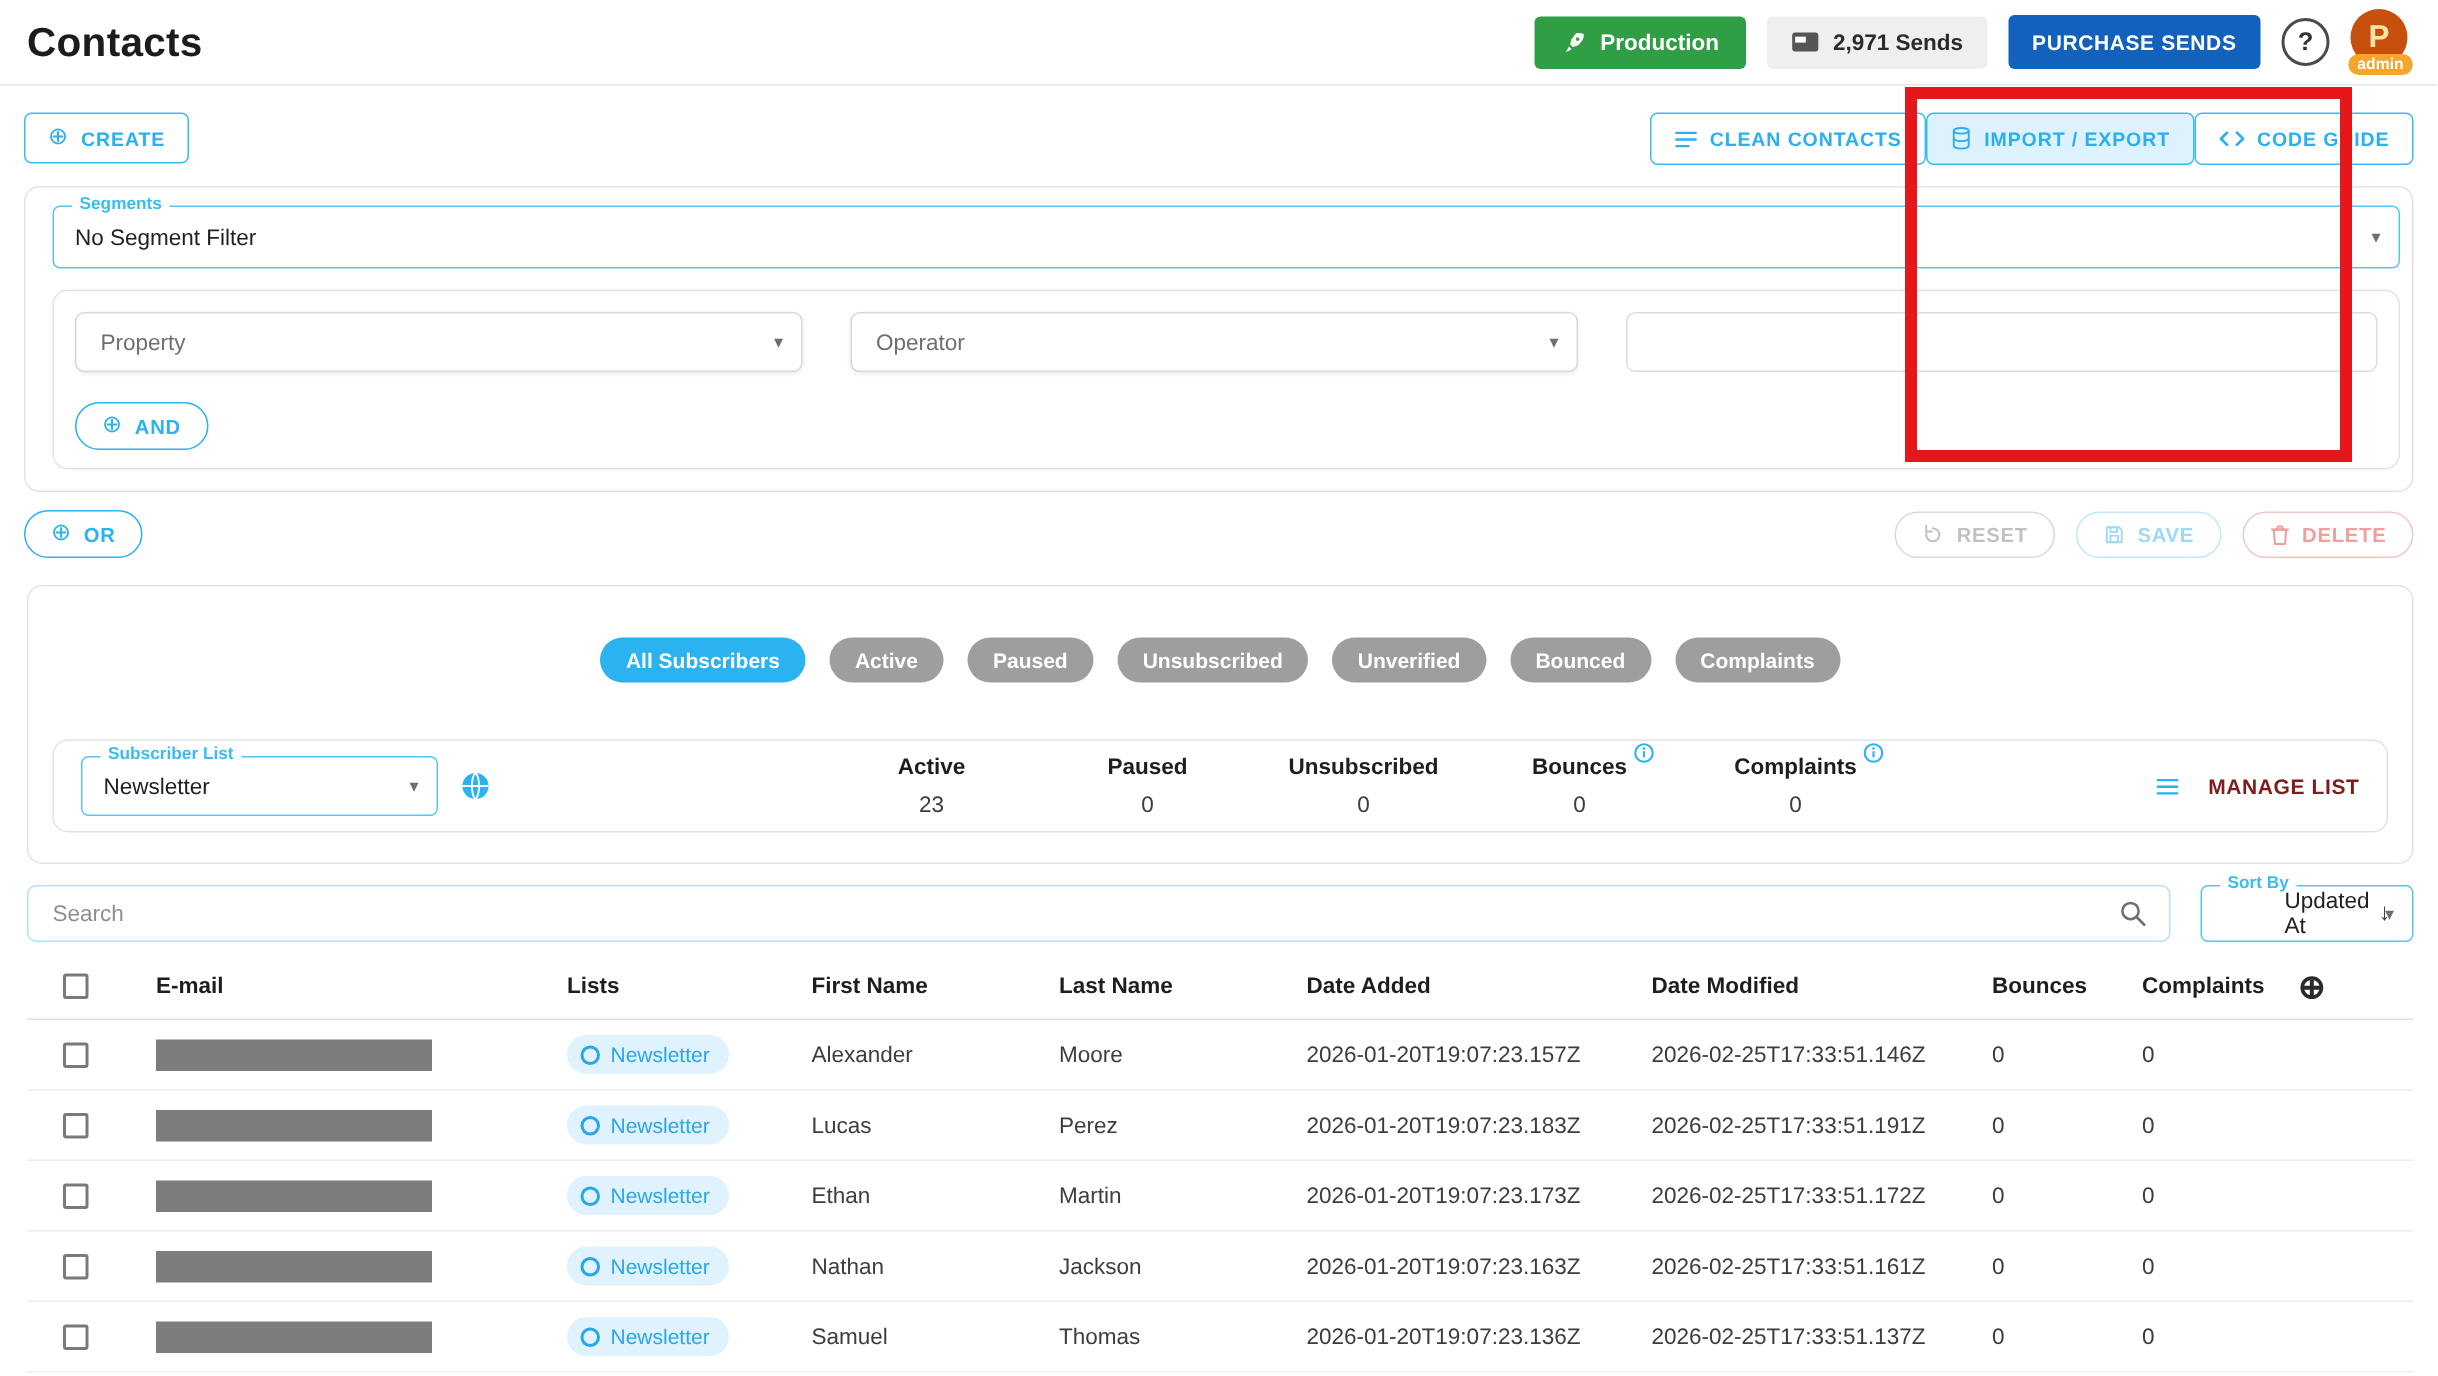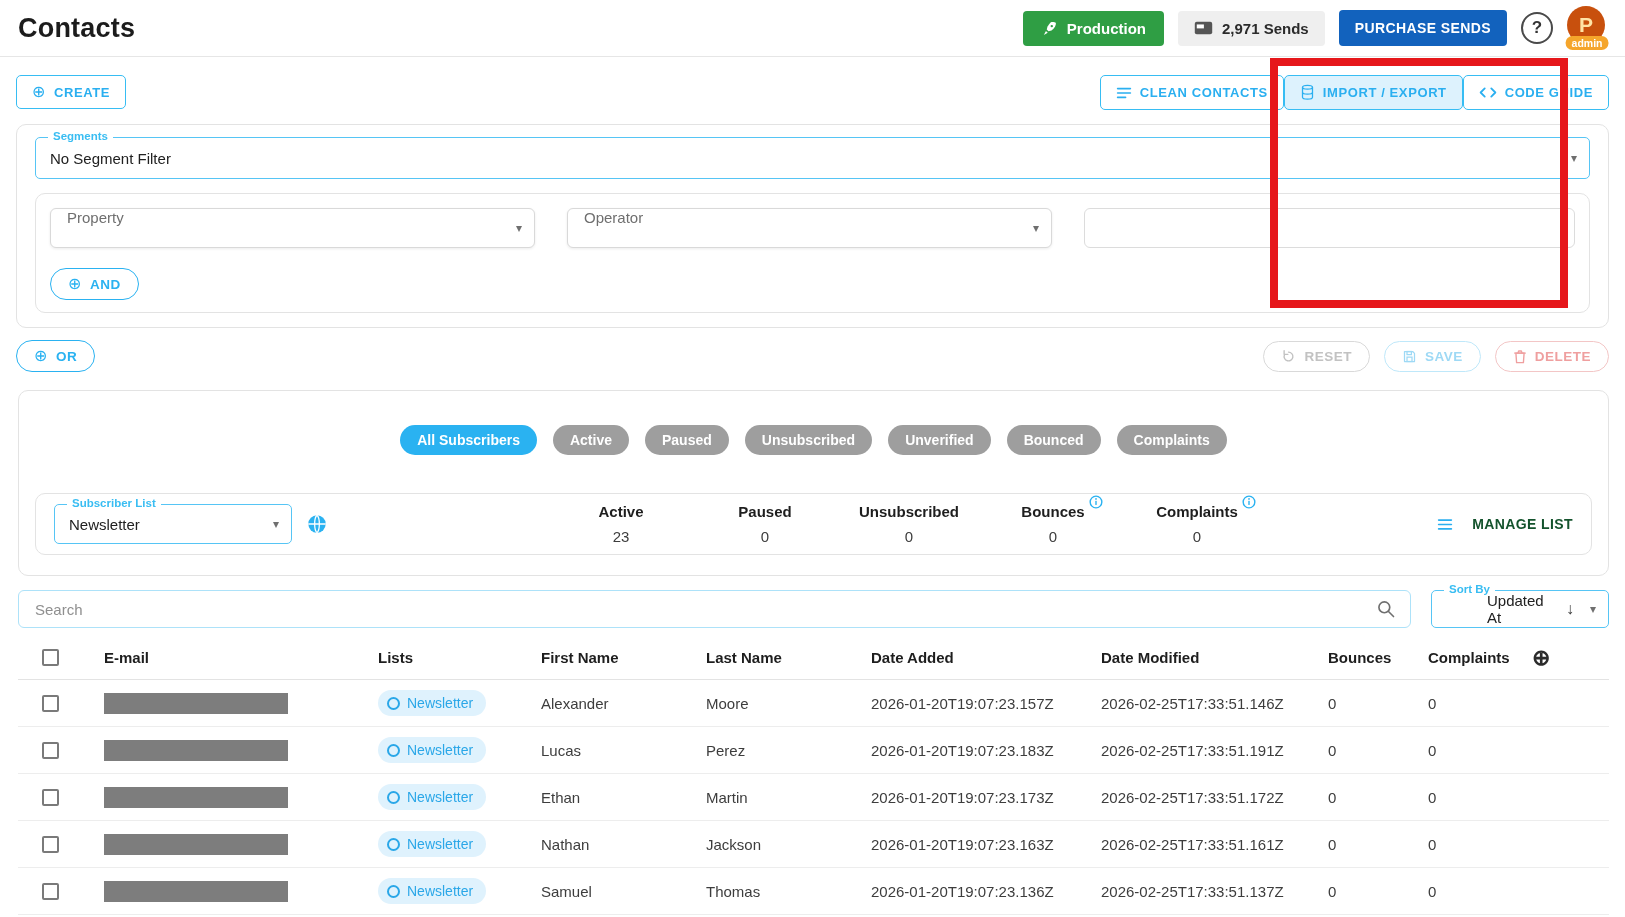--- a/index.html
+++ b/index.html
@@ -31,30 +31,30 @@
 
   
   .toolbar { display:flex; align-items:flex-start; padding:18px 16px 0 16px; }
   .btn-outline { display:flex; align-items:center; gap:8px; background:#fff; border:1px solid #37bdf3;
     color:#2aaff0; font-size:13px; font-weight:700; letter-spacing:.6px; border-radius:5px; padding:8px 15px; cursor:pointer; white-space:nowrap; }
   .toolbar-right { margin-left:auto; display:flex; }
   .btn-importexport { background:#ddf2fd; }
   .oplus { font-size:16px; font-weight:400; line-height:1; }
 
   
-  .filter-card { margin:14px 16px 0 16px; border:1px solid #e3e3e3; border-radius:10px; padding:12px 18px 14px 18px; }
+  .filter-card { margin:14px 16px 0 16px; border:1px solid #e3e3e3; border-radius:10px; padding:12px 8px 14px 18px; }
   .select-field { position:relative; border:1px solid #56c5f5; border-radius:5px; height:42px; display:flex; align-items:center;
     padding:0 34px 0 14px; cursor:pointer; background:#fff; }
   .select-field .float-label { position:absolute; top:-8px; left:12px; background:#fff; padding:0 5px;
     font-size:11.5px; color:#39bdf2; font-weight:600; }
   .select-field .value { font-size:15px; color:#212121; }
   .chev { position:absolute; right:12px; top:50%; transform:translateY(-50%); color:#6f6f6f; font-size:12px; }
   .inner-filter { margin-top:14px; border:1px solid #e3e3e3; border-radius:10px; padding:14px 14px 12px 14px; }
   .cond-row { display:flex; gap:32px; }
-  .plain-select { position:relative; border:1px solid #d9d9d9; border-radius:6px; height:40px; display:flex; align-items:flex-start;
+  .plain-select { position:relative; border:1px solid #d9d9d9; border-radius:6px; height:40px; display:flex; align-items:center;
     padding:0 34px 0 16px; color:#6f6f6f; font-size:15px; cursor:pointer; background:#fff;
     box-shadow:0 1px 3px rgba(0,0,0,.08); }
   .w-prop { width:485px; } .w-oper { width:485px; }
   .w-val { flex:1; box-shadow:none; border:1px solid #dcdcdc; }
   .pill-btn { display:inline-flex; align-items:center; gap:8px; border:1.5px solid #2ab2f1; color:#2ab2f1;
     background:#fff; font-size:13.5px; font-weight:700; letter-spacing:.5px; border-radius:18px; padding:7px 17px; cursor:pointer; }
   .and-row { margin-top:20px; }
   .or-row { display:flex; align-items:center; margin:12px 16px 0 16px; }
   .or-actions { margin-left:auto; display:flex; gap:14px; }
   .pill-muted { border-color:#d9d9d9; color:#c2c2c2; }
@@ -69,31 +69,31 @@
   .tab.active { background:#2ab2f1; }
   .list-row { margin-top:38px; border:1px solid #e3e3e3; border-radius:10px; height:62px;
     display:flex; align-items:center; padding:0 18px; }
   .sub-select { width:238px; height:40px; }
   .globe-btn { margin-left:14px; width:24px; height:24px; cursor:pointer; display:flex; align-items:center; }
   .stats { display:flex; margin-left:235px; gap:32px; }
   .stat { width:112px; text-align:center; position:relative; }
   .stat .s-label { font-size:15px; font-weight:700; color:#1e1e1e; }
   .stat .s-value { font-size:15px; color:#3d3d3d; margin-top:7px; }
   .stat .info-ic { position:absolute; top:-8px; margin-left:4px; cursor:pointer; }
-  .manage-link { margin-left:auto; display:flex; align-items:center; gap:19px; color:#14532d;
+  .manage-link { margin-left:auto; display:flex; align-items:center; gap:19px; color:#7f1d1d;
     font-size:14px; font-weight:700; letter-spacing:.4px; cursor:pointer; white-space:nowrap; }
 
   
   .search-row { display:flex; margin:14px 16px 0 18px; gap:20px; }
   .search-box { flex:1; position:relative; border:1.5px solid #ade2f9; border-radius:6px; height:38px; display:flex; align-items:center; }
   .search-box input { border:none; outline:none; width:100%; font-size:15px; color:#333; padding:0 44px 0 16px;
     font-family:"Liberation Sans", sans-serif; background:transparent; }
   .search-box input::placeholder { color:#8f8f8f; }
   .search-ic { position:absolute; right:14px; top:8px; cursor:pointer; }
-  .sort-field { width:178px; height:38px; border:1px solid #56c5f5; }
+  .sort-field { width:142px; height:38px; border:1px solid #56c5f5; }
   .sort-field .value { display:flex; align-items:center; gap:6px; font-size:15px;margin-left:41px; }
   .sort-arrow { font-size:16px; color:#3d3d3d; }
 
   
   .table { margin:8px 16px 0 18px; }
   .tgrid { display:grid; grid-template-columns:50px 280px 160px 165px 165px 230px 250px 100px 110px 1fr; align-items:center; }
   .thead { height:44px; border-bottom:1px solid #e3e3e3; font-weight:700; font-size:15px; color:#1e1e1e; }
   .trow { height:47px; border-bottom:1px solid #ededed; font-size:15px; color:#3d3d3d; }
   .cell-check { padding-left:24px; }
   .checkbox { width:17px; height:17px; border:2px solid #7a7a7a; border-radius:2px; background:#fff; cursor:pointer; }

